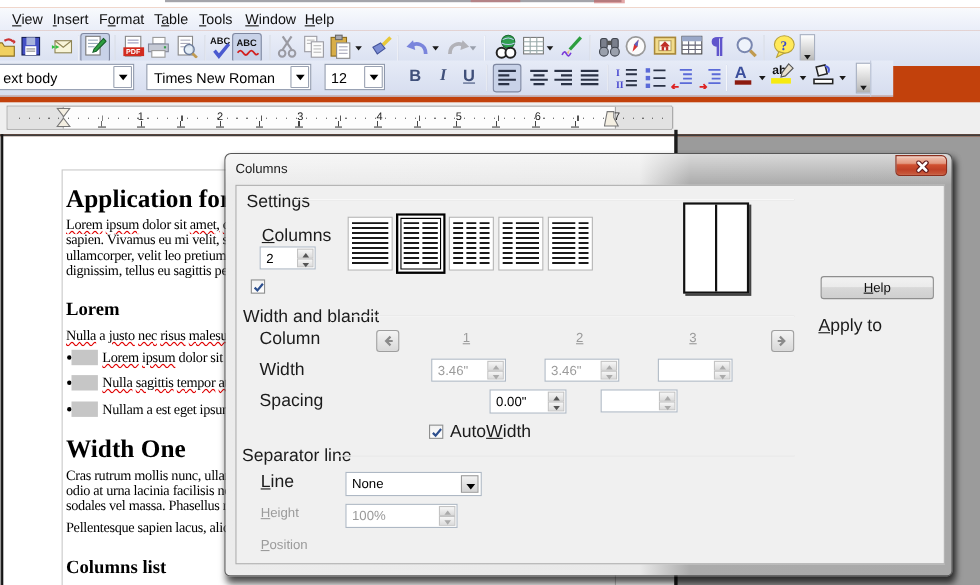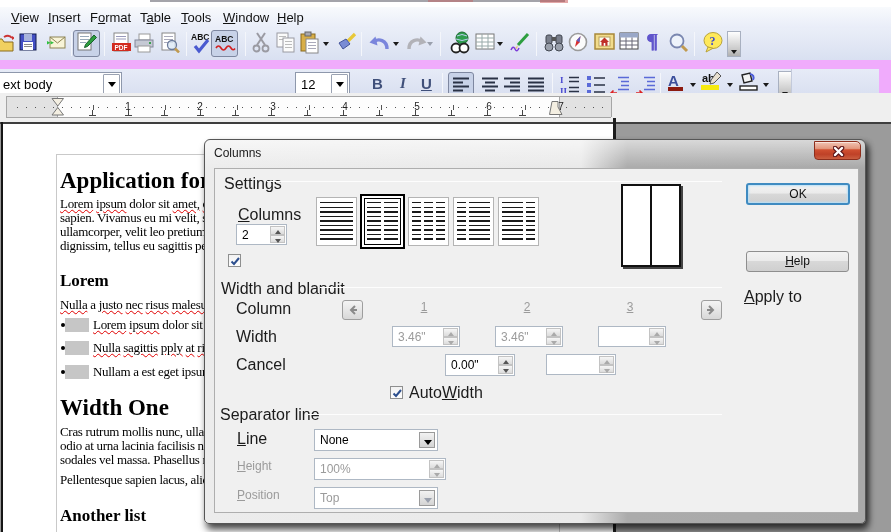--- a/index.html
+++ b/index.html
@@ -1,21 +1,21 @@
 <!DOCTYPE html>
 <html><head><meta charset="utf-8"><style>
 *{margin:0;padding:0;box-sizing:border-box}
 html,body{width:891px;height:532px;overflow:hidden;font-family:"Liberation Sans",sans-serif}
-#app{position:absolute;left:0;top:0;width:891px;height:532px;background:#f0abfc}
+#app{position:absolute;left:0;top:0;width:891px;height:532px;background:#c2410c}
 .abs{position:absolute}
 
 #menubar{left:0;top:7px;width:891px;height:21px;background:linear-gradient(#f8fafd,#e9edf8);font-size:13px;color:#111}
 .mi{position:absolute;top:3px}
 #tb1{left:0;top:28px;width:891px;height:32px;background:linear-gradient(#eaeef8,#d9e0f1)}
-#tb2{left:0;top:69px;width:879px;height:33px;background:linear-gradient(#e6ebf7,#d6ddef);border-bottom:1px solid #bfc6d8}
+#tb2{left:0;top:55px;width:812px;height:33px;background:linear-gradient(#e6ebf7,#d6ddef);border-bottom:1px solid #bfc6d8}
 .vsep{position:absolute;top:4px;width:1px;height:24px;background:#aab3c6;border-right:1px solid #f4f6fb}
 .pressed{position:absolute;width:27px;height:27px;border:1px solid #7e87a0;border-radius:3px;background:#c8d2e8}
 .dd{position:absolute;width:0;height:0;border-left:3.5px solid transparent;border-right:3.5px solid transparent;border-top:4px solid #1a1a1a}
 .ddg{border-top-color:#9aa0ad}
 .ovf{position:absolute;width:14px;background:linear-gradient(#fefefe,#c4c4c4 80%,#b0b0b0);border:1px solid #a8b0c0}
 
 .combo{position:absolute;background:#fff;border:1px solid #8e98ac;height:24px}
 .combotext{position:absolute;top:4px;font-size:13px;color:#000;white-space:nowrap}
 .cbtn{position:absolute;width:17px;height:20px;top:1px;background:#fff;border:1px solid #9aa2b2;border-radius:1px}
 .cbtn:after{content:"";position:absolute;left:4px;top:7px;width:0;height:0;border-left:4px solid transparent;border-right:4px solid transparent;border-top:5px solid #000}
@@ -237,20 +237,24 @@
     <svg style="position:absolute;left:702px;top:3px" width="22" height="22">
           <ellipse cx="11" cy="9.5" rx="9" ry="8" fill="#ffe95a" stroke="#b8a23c"></ellipse>
           <path d="M6,16 L4,21 L11,17.3 Z" fill="#ffe95a" stroke="#b8a23c"></path>
           <text x="7.5" y="14" font-family="Liberation Serif" font-size="12" font-weight="bold" fill="#3a4ad0">?</text>
         </svg>
     </div>
   </div>
   <div class="abs" id="tb2">
     <div class="combo" style="left:-30px;top:3px;width:152px">
         <span class="combotext" style="left:32px">ext body</span>
+        <span class="cbtn" style="right:1px"></span>
+      </div>
+    <div class="combo" style="left:133px;top:3px;width:150px">
+        <span class="combotext" style="left:6px">Times New Roman</span>
         <span class="cbtn" style="right:1px"></span>
       </div>
     <div class="combo" style="left:295px;top:3px;width:55px">
         <span class="combotext" style="left:5px">12</span>
         <span class="cbtn" style="right:1px"></span>
       </div>
     <div style="position:absolute;left:372px;top:6px;font-size:15px;font-weight:bold;color:#40507a">B</div>
     <div style="position:absolute;left:400px;top:6px;font-size:15px;font-weight:bold;font-style:italic;color:#40507a;font-family:'Liberation Serif',serif">I</div>
     <div style="position:absolute;left:421px;top:6px;font-size:15px;font-weight:bold;color:#40507a;text-decoration:underline">U</div>
     <div class="vsep" style="left:442px"></div>
@@ -344,28 +348,28 @@
     <div id="doccontent">
       <div class="doctxt" style="left:60px;top:44px;font-size:23px;font-weight:bold;letter-spacing:0">Application for Employment</div>
       <div class="doctxt" style="left:60px;top:73px;font-size:13px;line-height:14px"><span class="sq">Lorem</span> <span class="sq">ipsum</span> dolor sit <span class="sq">amet,</span> <span class="sq">consectetur</span><br>sapien. Vivamus eu mi velit, suscipit non<br>ullamcorper, velit leo pretium mauris, quis<br>dignissim, tellus eu sagittis pellentesque</div>
       <div class="doctxt" style="left:60px;top:147px;font-size:17px;font-weight:bold;letter-spacing:0">Lorem</div>
       <div class="doctxt" style="left:60px;top:173px;font-size:13px"><span class="sq">Nulla</span> a <span class="sq">justo</span> <span class="sq">nec</span> <span class="sq">risus</span> <span class="sq">malesuada</span> <span class="sq">blandit</span></div>
       <div class="blt" style="top:199px"></div>
         <div class="gbox" style="top:194px"></div>
       <div class="doctxt" style="left:93px;top:193px;font-size:13px"><span class="sq">Lorem</span> <span class="sq">ipsum</span> dolor sit <span class="sq">amet,</span> <span class="sq">sagittis</span></div>
       <div class="blt" style="top:222px"></div>
         <div class="gbox" style="top:217px"></div>
-      <div class="doctxt" style="left:93px;top:216px;font-size:13px"><span class="sq">Nulla</span> <span class="sq">sagittis</span> <span class="sq">pply</span> <span class="sq">at</span> <span class="sq">risus</span></div>
+      <div class="doctxt" style="left:93px;top:216px;font-size:13px"><span class="sq">Nulla</span> <span class="sq">sagittis</span> <span class="sq">tempor</span> <span class="sq">at</span> <span class="sq">risus</span></div>
       <div class="blt" style="top:246px"></div>
         <div class="gbox" style="top:241px"></div>
       <div class="doctxt" style="left:93px;top:240px;font-size:13px">Nullam a est eget ipsum tempor mollis</div>
       <div class="doctxt" style="left:60px;top:271px;font-size:23px;font-weight:bold;letter-spacing:0">Width One</div>
       <div class="doctxt" style="left:60px;top:301px;font-size:13px;line-height:14px">Cras rutrum mollis nunc, ullamcorper vitae<br>odio at urna lacinia facilisis non. Proin<br>sodales vel massa. Phasellus nec tempor</div>
       <div class="doctxt" style="left:60px;top:348px;font-size:13px">Pellentesque sapien lacus, aliquam sed dolor</div>
-      <div class="doctxt" style="left:60px;top:382px;font-size:17px;font-weight:bold;letter-spacing:0">Another list</div>
+      <div class="doctxt" style="left:60px;top:382px;font-size:17px;font-weight:bold;letter-spacing:0">Columns list</div>
     </div>
   </div>
   <div class="abs" id="dlg">
     <div id="dlgshine"></div>
     <div id="dlgtitle">Columns</div>
     <div id="xbtn">
         <svg width="12" height="11">
           <path d="M2,2 L9,9 M9,2 L2,9" stroke="#60191b" stroke-width="4.6" stroke-linecap="round"></path>
           <path d="M2,2 L9,9 M9,2 L2,9" stroke="#fff" stroke-width="2.4" stroke-linecap="round"></path>
         </svg>
@@ -460,21 +464,21 @@
       <div class="field" style="left:383px;top:157px;width:68px;height:21px">
         <span class="spin gr">
             <span class="up">
               <i class="tri-u"></i>
             </span>
             <span class="dn">
               <i class="tri-d"></i>
             </span>
           </span>
         </div>
-      <div class="lbl" style="left:21px;top:187px">Cancel</div>
+      <div class="lbl" style="left:21px;top:187px">Spacing</div>
       <div class="field" style="left:230px;top:185px;width:70px;height:22px">
           <span class="ftext">0.00"</span>
         <span class="spin">
             <span class="up">
               <i class="tri-u"></i>
             </span>
             <span class="dn">
               <i class="tri-d"></i>
             </span>
           </span>
@@ -496,34 +500,29 @@
         </div>
       <div class="lbl" style="left:194px;top:215px">Auto<u>W</u>idth</div>
       <div class="lbl" style="left:5px;top:237px">Separator line</div>
       <div class="etch" style="left:93px;top:245px;width:414px"></div>
       <div class="lbl" style="left:22px;top:261px"><u>L</u>ine</div>
       <div class="field" style="left:99px;top:260px;width:124px;height:22px">
           <span class="ftext">None</span>
           <span class="drbtn"></span>
         </div>
       <div class="glbl" style="left:22px;top:290px"><u>H</u>eight</div>
-      <div class="field" style="left:99px;top:289px;width:132px;height:22px">
+      <div class="field" style="left:99px;top:289px;width:102px;height:22px">
           <span class="ftext gtext">100%</span>
         <span class="spin gr">
             <span class="up">
               <i class="tri-u"></i>
             </span>
             <span class="dn">
               <i class="tri-d"></i>
             </span>
           </span>
         </div>
       <div class="glbl" style="left:22px;top:319px"><u>P</u>osition</div>
-      <div class="field" style="left:99px;top:318px;width:124px;height:22px">
-          <span class="ftext gtext">Top</span>
-          <span class="drbtn grb"></span>
-        </div>
-      <div class="btn" style="left:531px;top:14px;border:2px solid #3f8bc1;box-shadow:inset 0 0 2px 1px #b9e0f7;width:104px;height:22px">OK</div>
       <div class="btn" style="left:531px;top:82px"><u>H</u>elp</div>
       <div class="lbl" style="left:529px;top:119px"><u>A</u>pply to</div>
     </div>
   </div>
 </div>
 
 </body></html>

